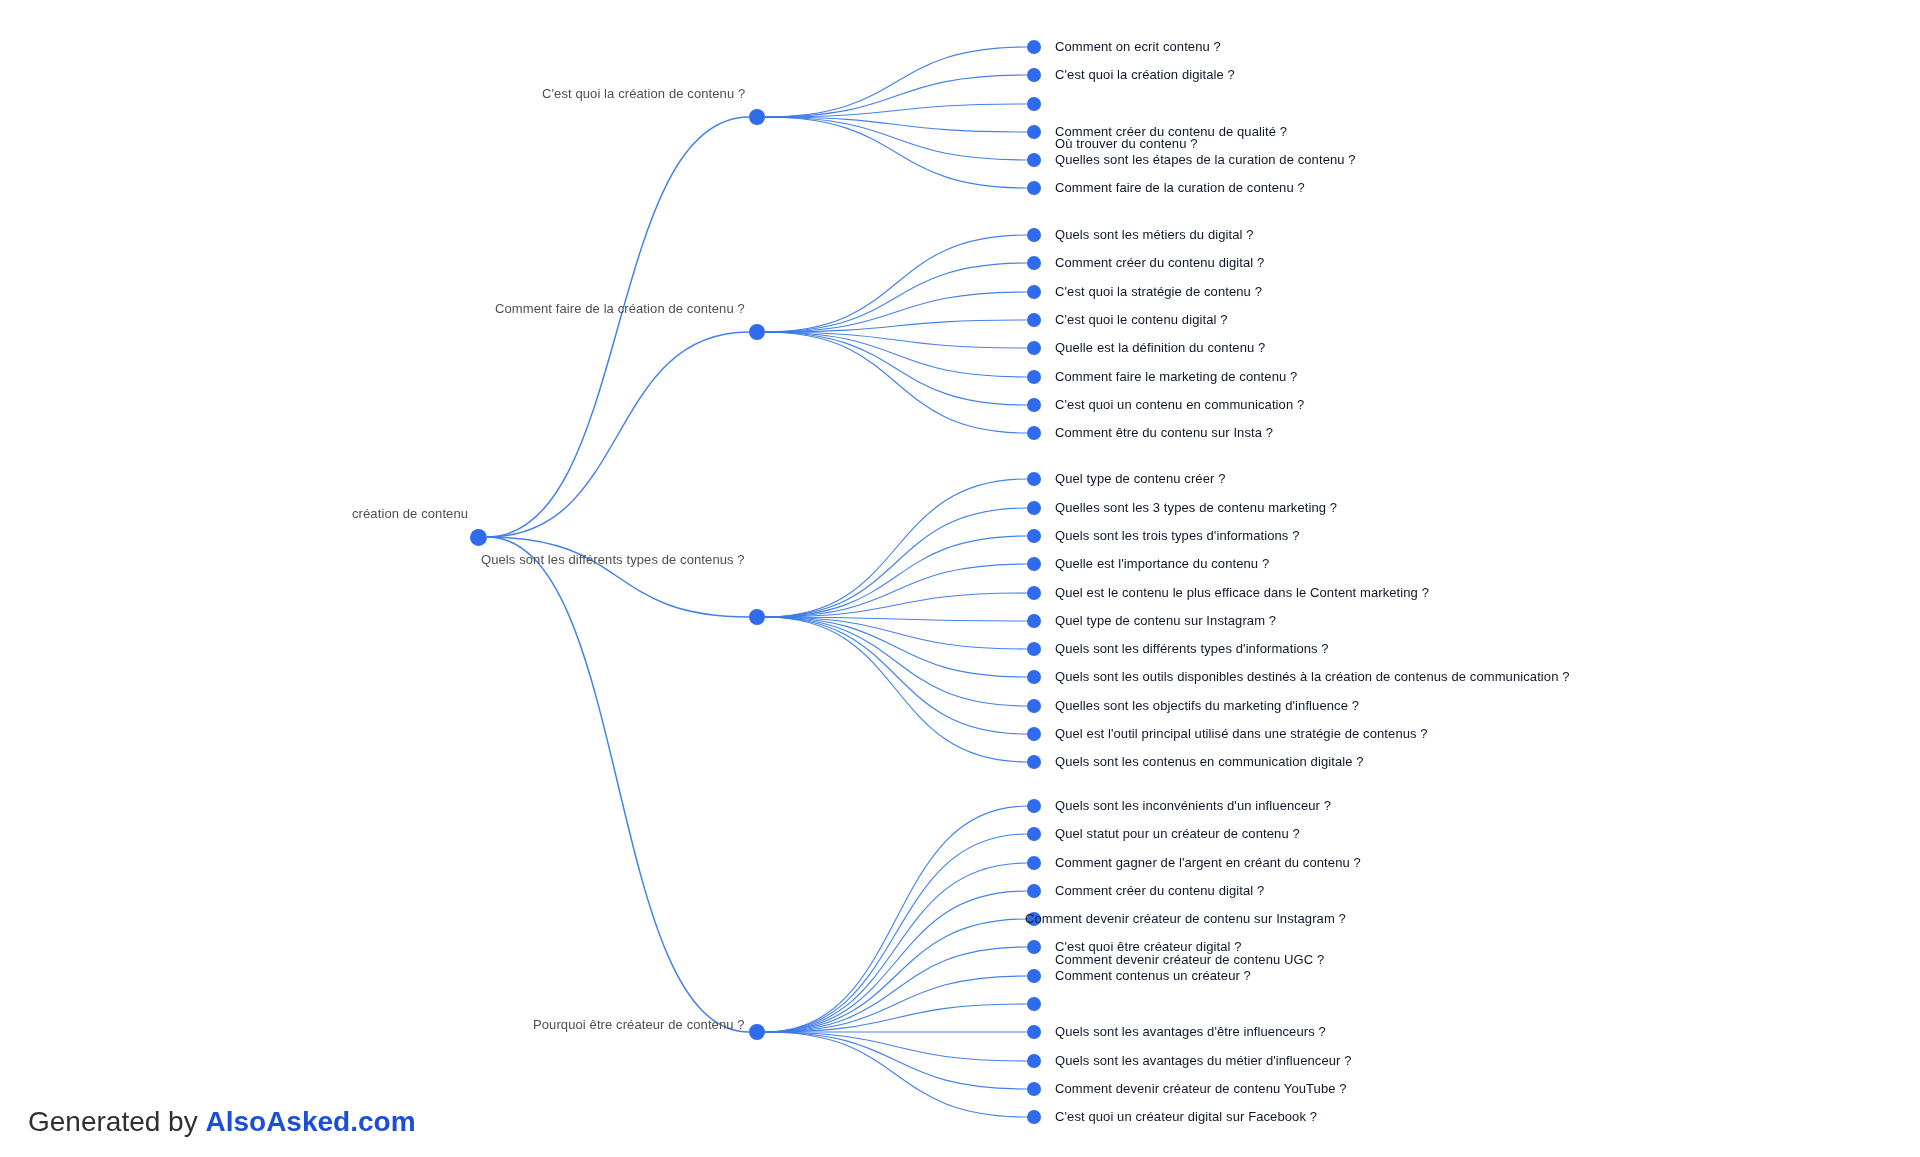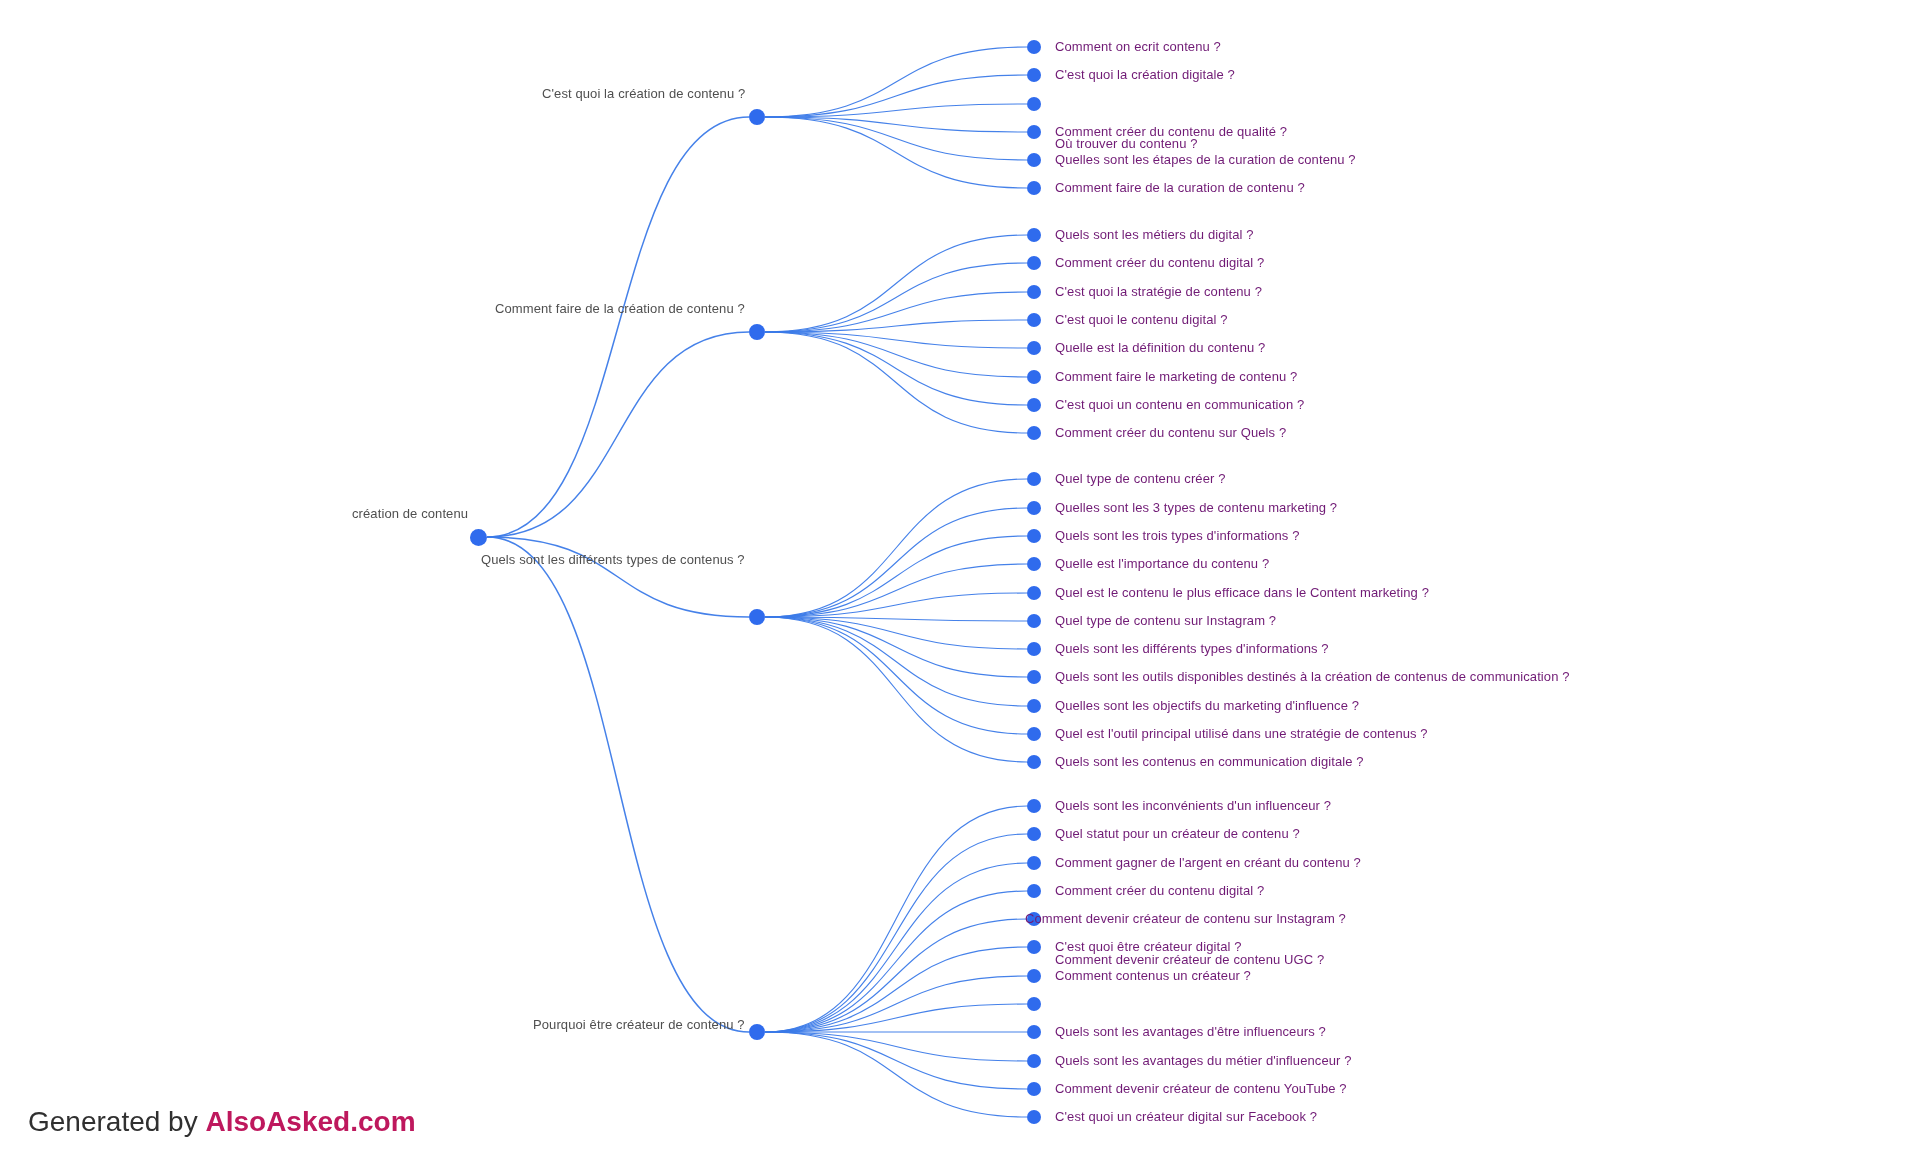--- a/index.html
+++ b/index.html
@@ -20,27 +20,27 @@
   .node-leaf{width:14px;height:14px;}
   .label{
     position:absolute;
     color:#4a4a4a;
     font-size:13px;
     line-height:15px;
     white-space:nowrap;
     letter-spacing:.1px;
   }
   .label-root,.label-l1{color:#4f4f4f;}
-  .label-leaf{color:#701a75;}
+  .label-leaf{color:#0f172a;}
   #footer{
     position:absolute;left:28px;bottom:19px;
     font-size:28px;line-height:32px;white-space:nowrap;
   }
   #footer .gen{color:#303030;font-weight:400;}
-  #footer .brand{color:#be185d;font-weight:700;}
+  #footer .brand{color:#1d4ed8;font-weight:700;}
 </style>
 </head>
 <body>
 
 <svg id="graph" viewBox="0 0 1920 1157" xmlns="http://www.w3.org/2000/svg">
     <path d="M 487 537 C 631.1 537, 604.9 117, 749 117" class="edge trunk"></path>
     <path d="M 765 117 C 909.1 117, 882.9 47, 1027 47" class="edge"></path>
     <path d="M 765 117 C 909.1 117, 882.9 75, 1027 75" class="edge"></path>
     <path d="M 765 117 C 909.1 117, 882.9 104, 1027 104" class="edge"></path>
     <path d="M 765 117 C 909.1 117, 882.9 132, 1027 132" class="edge"></path>
@@ -105,21 +105,21 @@
     <div class="label label-leaf" style="top: 284px; left: 1055px;">C'est quoi la stratégie de contenu ?</div>
     <div class="node node-leaf" style="left: 1027px; top: 313px;"></div>
     <div class="label label-leaf" style="top: 312px; left: 1055px;">C'est quoi le contenu digital ?</div>
     <div class="node node-leaf" style="left: 1027px; top: 341px;"></div>
     <div class="label label-leaf" style="top: 340px; left: 1055px;">Quelle est la définition du contenu ?</div>
     <div class="node node-leaf" style="left: 1027px; top: 370px;"></div>
     <div class="label label-leaf" style="top: 369px; left: 1055px;">Comment faire le marketing de contenu ?</div>
     <div class="node node-leaf" style="left: 1027px; top: 398px;"></div>
     <div class="label label-leaf" style="top: 397px; left: 1055px;">C'est quoi un contenu en communication ?</div>
     <div class="node node-leaf" style="left: 1027px; top: 426px;"></div>
-    <div class="label label-leaf" style="top: 425px; left: 1055px;">Comment créer du contenu sur Quels ?</div>
+    <div class="label label-leaf" style="top: 425px; left: 1055px;">Comment être du contenu sur Insta ?</div>
     <div class="node node-l1" style="left: 749px; top: 324px;"></div>
     <div class="label label-l1" style="top: 301px; left: 495px; visibility: visible;">Comment faire de la création de contenu ?</div>
     <div class="node node-leaf" style="left: 1027px; top: 472px;"></div>
     <div class="label label-leaf" style="top: 471px; left: 1055px;">Quel type de contenu créer ?</div>
     <div class="node node-leaf" style="left: 1027px; top: 501px;"></div>
     <div class="label label-leaf" style="top: 500px; left: 1055px;">Quelles sont les 3 types de contenu marketing ?</div>
     <div class="node node-leaf" style="left: 1027px; top: 529px;"></div>
     <div class="label label-leaf" style="top: 528px; left: 1055px;">Quels sont les trois types d'informations ?</div>
     <div class="node node-leaf" style="left: 1027px; top: 557px;"></div>
     <div class="label label-leaf" style="top: 556px; left: 1055px;">Quelle est l'importance du contenu ?</div>

